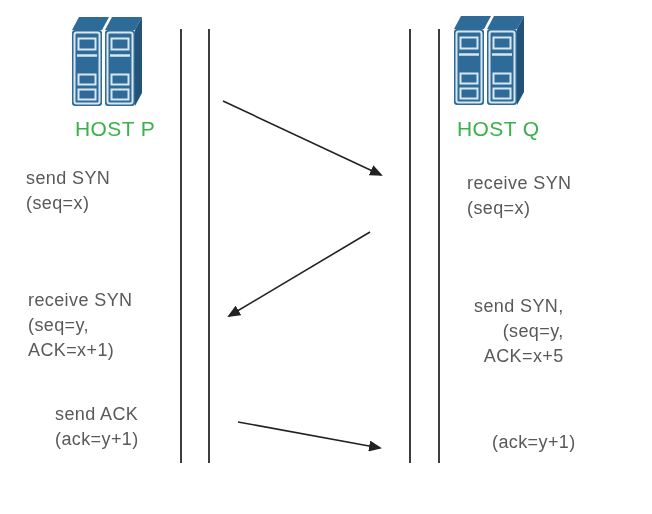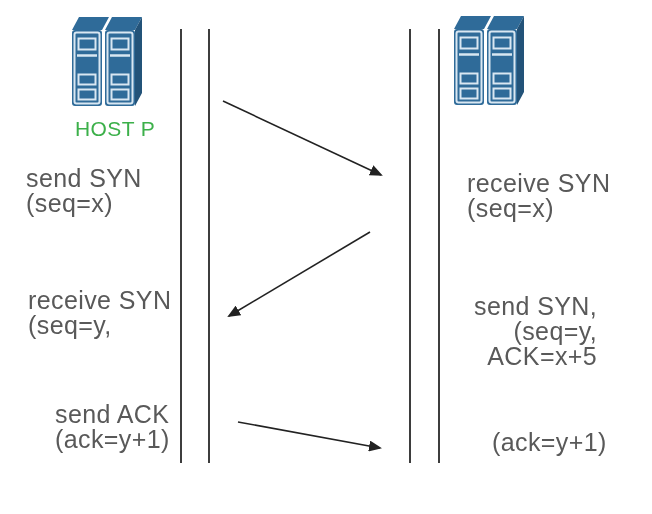--- a/index.html
+++ b/index.html
@@ -24,21 +24,21 @@
   .host-label {
     position: absolute;
     color: var(--host-label, #3cb04a);
     font-size: 21px;
     letter-spacing: 0.4px;
     white-space: nowrap;
   }
   .event {
     position: absolute;
     color: var(--event-text, #595959);
-    font-size: 25px;
+    font-size: 18px;
     line-height: 25px;
     letter-spacing: 0.4px;
     white-space: nowrap;
   }
   .server-icon { position: absolute; }
   .srv-face { fill: var(--server-blue, #2f6b99); }
   .srv-side { fill: var(--server-blue-dark, #235379); }
   .srv-detail { fill: none; stroke: var(--server-detail, #d9e7f2); stroke-width: 2; }
   .srv-detail-line { stroke: var(--server-detail, #d9e7f2); stroke-width: 2.5; }
 </style>
@@ -94,28 +94,30 @@
     <rect class="srv-detail" x="39.5" y="26.5" width="17" height="11"></rect>
     <line class="srv-detail-line" x1="5" y1="43.5" x2="25" y2="43.5"></line>
     <line class="srv-detail-line" x1="38" y1="43.5" x2="58" y2="43.5"></line>
     <rect class="srv-detail" x="6.5" y="62.5" width="17" height="10"></rect>
     <rect class="srv-detail" x="39.5" y="62.5" width="17" height="10"></rect>
     <rect class="srv-detail" x="6.5" y="77.5" width="17" height="10"></rect>
     <rect class="srv-detail" x="39.5" y="77.5" width="17" height="10"></rect>
   </svg>
 
   <div class="host-label" style="left:75px; top:117px;text-align:center;">HOST P</div>
+  <div class="host-label" style="left:457px; top:117px;">HOST Q</div>
 
   <div class="event" style="left:26px; top:166px;">
     <div>send SYN</div>
     <div>(seq=x)</div>
   </div>
   <div class="event" style="left:28px; top:288px;">
     <div>receive SYN</div>
     <div>(seq=y,</div>
+    <div>ACK=x+1)</div>
   </div>
   <div class="event" style="left:30px; top:402px;margin-left:25px;">
     <div>send ACK</div>
     <div>(ack=y+1)</div>
   </div>
 
   <div class="event" style="left:467px; top:171px;">
     <div>receive SYN</div>
     <div>(seq=x)</div>
   </div>

